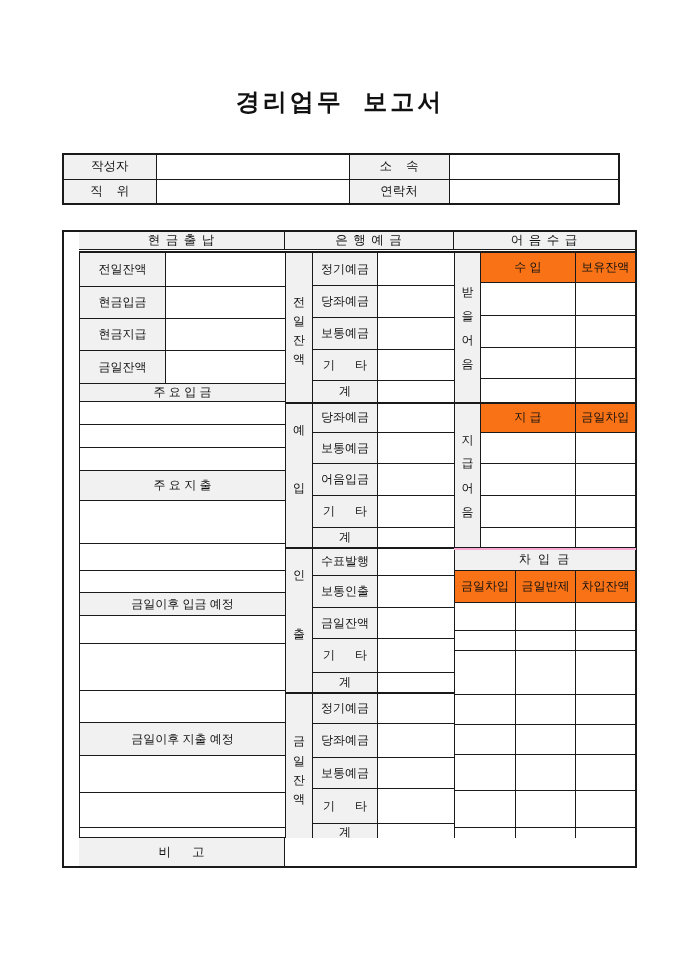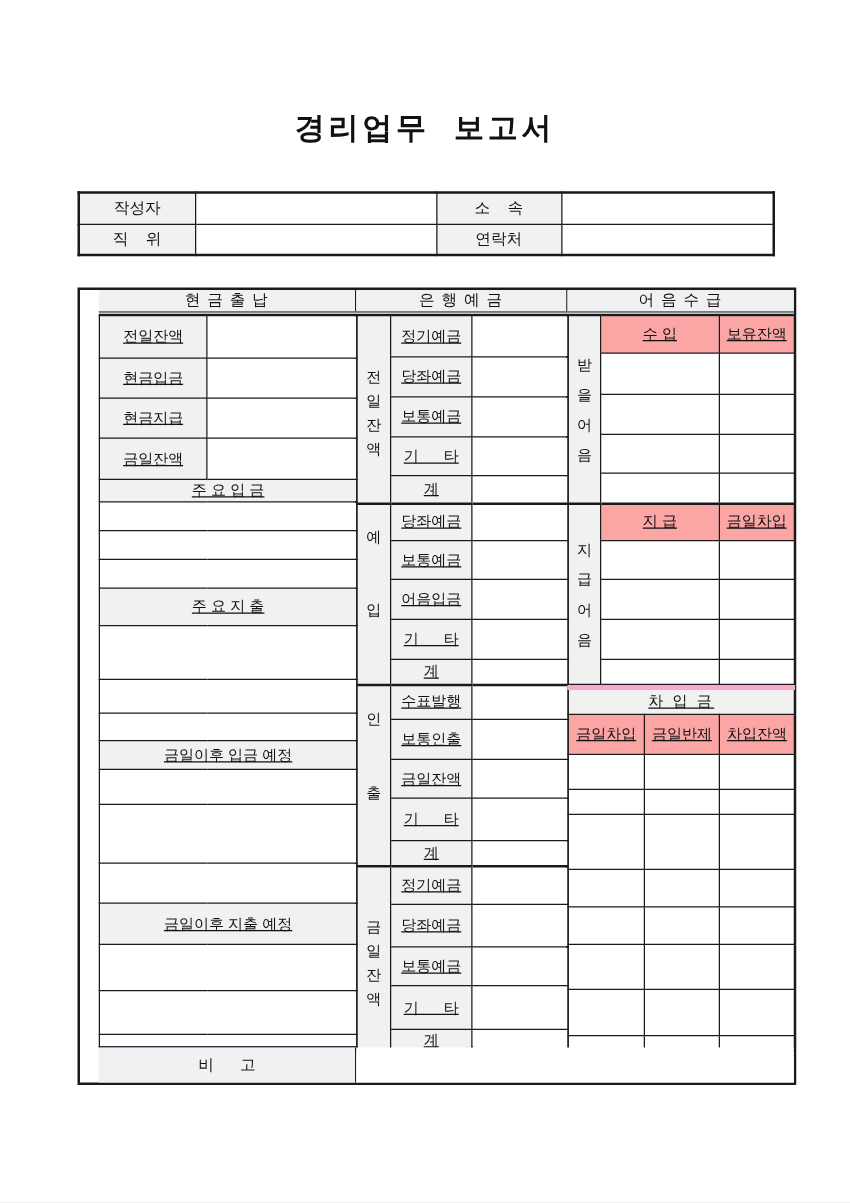--- a/index.html
+++ b/index.html
@@ -29,44 +29,44 @@
   .main{
     position:absolute;left:62px;top:230px;width:556px;
     border:2px solid #1a1a1a;box-sizing:content-box;background:#fff;padding-left:15px;
   }
   .ghead-row{display:flex;height:17px;border-bottom:3px double #1a1a1a;}
   .ghead{
     background:#f1f1f1;font-size:12.5px;display:flex;align-items:center;justify-content:center;
     letter-spacing:1px;white-space:pre;box-sizing:border-box;
   }
   .ghead.b{border-right:1px solid #1a1a1a;}
-  .body{display:flex;height:585px;text-decoration:underline;}
+  .body{display:flex;height:585px;}
   .grp{box-sizing:border-box;}
   .grp.b{border-right:1px solid #1a1a1a;}
   table.sect{border-collapse:collapse;table-layout:fixed;width:100%;height:100%;}
   table.sect td{
     border:1px solid #1a1a1a;padding:0;font-size:12px;text-align:center;
     vertical-align:middle;box-sizing:border-box;overflow:hidden;
   }
   td.lbl{background:#f1f1f1;white-space:pre;}
   td.val{background:#fff;}
   td.shead{background:#f1f1f1;white-space:pre;border-top:2px solid #1a1a1a;border-bottom:2px solid #1a1a1a;}
   td.open{background:#fff;}
   td.vcell{background:#f1f1f1;}
   td.sub{background:#f1f1f1;white-space:pre;}
-  td.hdr{background:#fca5a5;white-space:pre;border-bottom:3px double #1a1a1a;font-size:12px;margin-top:23px;}
+  td.hdr{background:#f97316;white-space:pre;border-bottom:3px double #1a1a1a;font-size:12px;margin-top:23px;}
   tr.bt td{border-top:2px solid #1a1a1a;}
   .vtext{
     display:inline-block;writing-mode:vertical-rl;text-orientation:upright;
     font-size:12px;line-height:1;
   }
   .v4{letter-spacing:7px;}
   .v2{letter-spacing:46px;}
   .vn{letter-spacing:12px;}
-  .loan-table{border-top:4px solid #f9a8d4;}
+  .loan-table{border-top:2px solid #f9a8d4;}
   td.loan-head{background:#f1f1f1;white-space:pre;letter-spacing:2px;}
   
   .remarks{display:flex;height:28px;border-top:1px solid #4c1d95;}
   .remarks-label{
     width:206px;background:#f1f1f1;border-right:1px solid #1a1a1a;
     display:flex;align-items:center;justify-content:center;
     font-size:12.5px;white-space:pre;box-sizing:border-box;
   }
   .remarks-value{flex:1;background:#fff;}
 </style>

